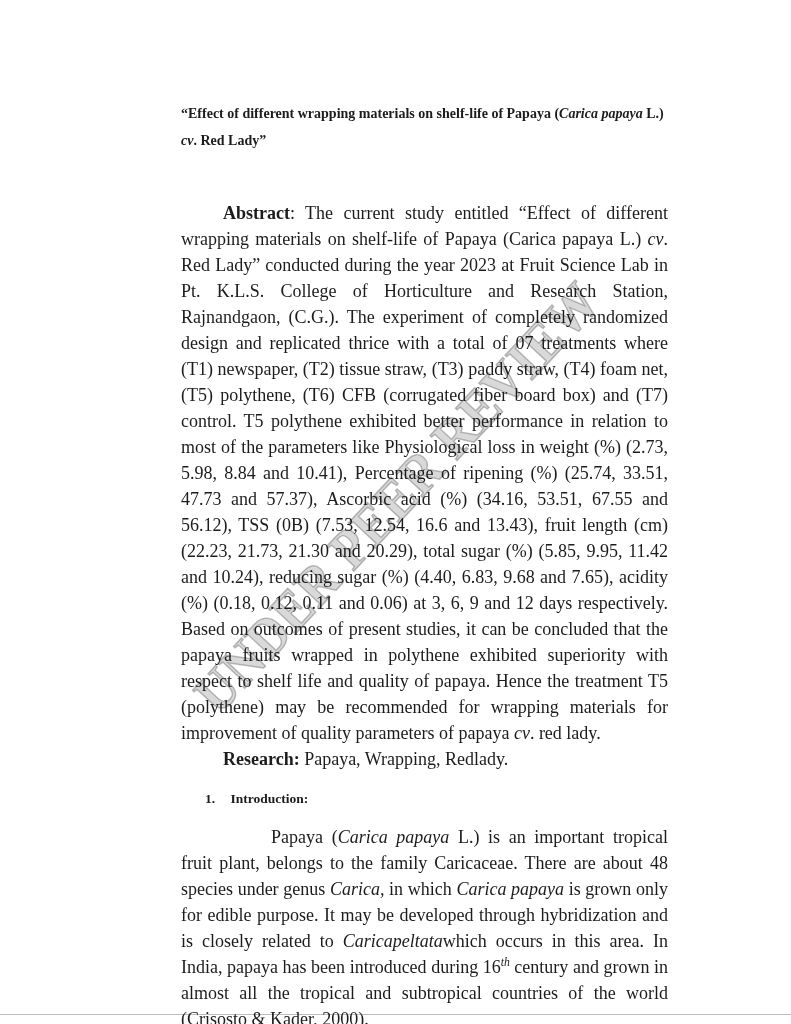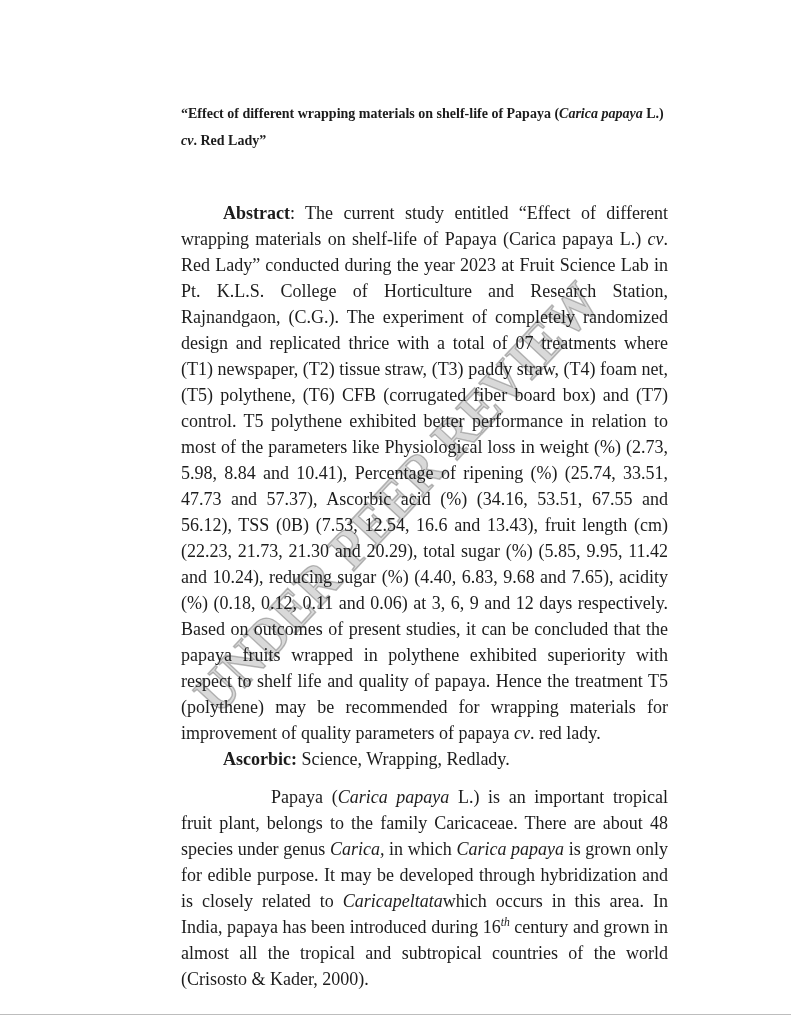--- a/index.html
+++ b/index.html
@@ -85,22 +85,26 @@
 <div class="page">
 
   <div class="watermark">UNDER PEER REVIEW</div>
 
   <div class="content">
 
     <h1 class="title"><span class="run-b">“Effect of different wrapping materials on shelf-life of Papaya (</span><span class="run-bi">Carica papaya</span><span class="run-b"> L.) </span><span class="run-bi">cv</span><span class="run-b">. Red Lady”</span></h1>
 
     <p class="para abstract"><span class="run-b">Abstract</span><span>: The current study entitled “Effect of different wrapping materials on shelf-life of Papaya (Carica papaya L.) </span><span class="run-i">cv</span><span>. Red Lady” conducted during the year 2023 at Fruit Science Lab in Pt. K.L.S. College of Horticulture and Research Station, Rajnandgaon, (C.G.). The experiment of completely randomized design and replicated thrice with a total of 07 treatments where (T1) newspaper, (T2) tissue straw, (T3) paddy straw, (T4) foam net, (T5) polythene, (T6) CFB (corrugated fiber board box) and (T7) control. T5 polythene exhibited better performance in relation to most of the parameters like Physiological loss in weight (%) (2.73, 5.98, 8.84 and 10.41), Percentage of ripening (%) (25.74, 33.51, 47.73 and 57.37), Ascorbic acid (%) (34.16, 53.51, 67.55 and 56.12), TSS (0B) (7.53, 12.54, 16.6 and 13.43), fruit length (cm) (22.23, 21.73, 21.30 and 20.29), total sugar (%) (5.85, 9.95, 11.42 and 10.24), reducing sugar (%) (4.40, 6.83, 9.68 and 7.65), acidity (%) (0.18, 0.12, 0.11 and 0.06) at 3, 6, 9 and 12 days respectively. Based on outcomes of present studies, it can be concluded that the papaya fruits wrapped in polythene exhibited superiority with respect to shelf life and quality of papaya. Hence the treatment T5 (polythene) may be recommended for wrapping materials for improvement of quality parameters of papaya </span><span class="run-i">cv</span><span>. red lady.</span></p>
 
-    <p class="para keywords"><span class="run-b">Ascorbic:</span><span> Science, Wrapping, Redlady.</span></p>
+    <p class="para keywords"><span class="run-b">Research:</span><span> Papaya, Wrapping, Redlady.</span></p>
 
+    <h2 class="heading">
+      <span class="h-num">1.</span>
+      <span class="h-label">Introduction:</span>
+    </h2>
 
     <p class="para intro"><span>Papaya (</span><span class="run-i">Carica papaya</span><span> L.) is an important tropical fruit plant, belongs to the family Caricaceae. There are about 48 species under genus </span><span class="run-i">Carica,</span><span> in which </span><span class="run-i">Carica papaya</span><span> is grown only for edible purpose. It may be developed through hybridization and is closely related to </span><span class="run-i">Caricapeltata</span><span>which occurs in this area. In India, papaya has been introduced during 16</span><sup>th</sup><span> century and grown in almost all the tropical and subtropical countries of the world (Crisosto &amp; Kader, 2000).</span></p>
 
   </div>
 
   <div class="bottom-rule"></div>
 
 </div>
 
 </body></html>

